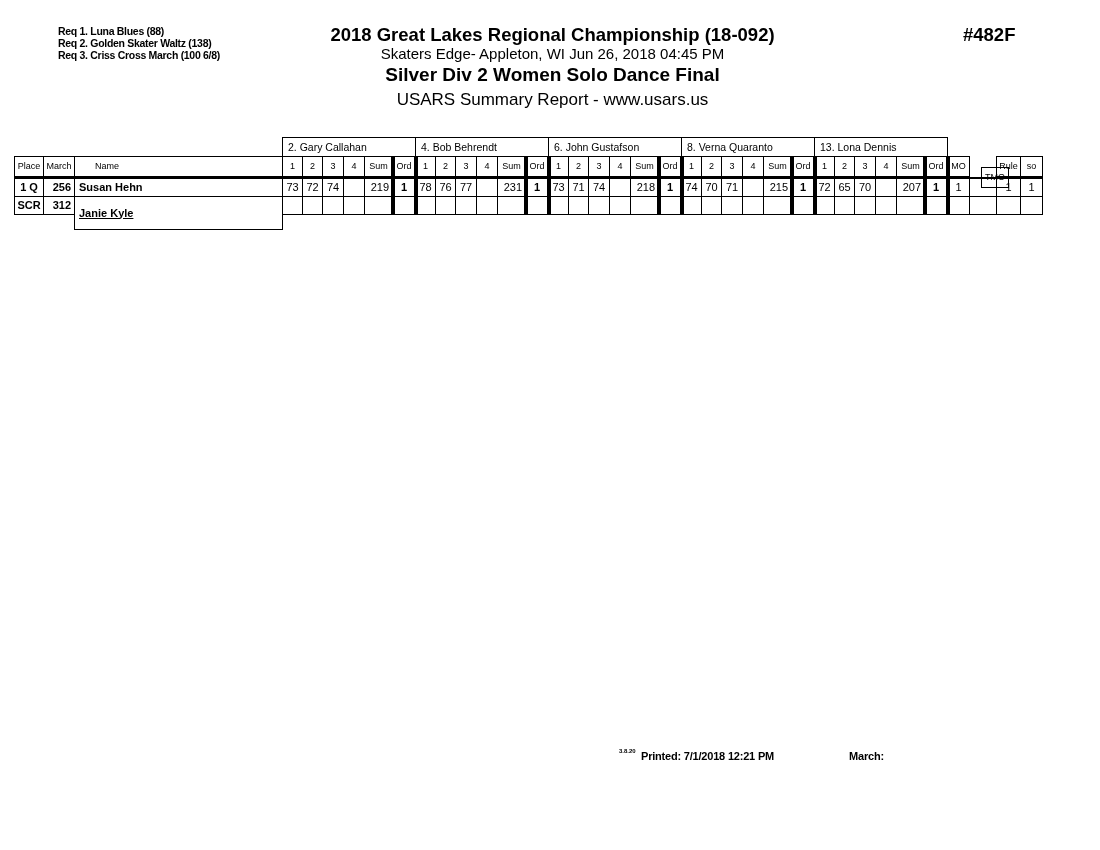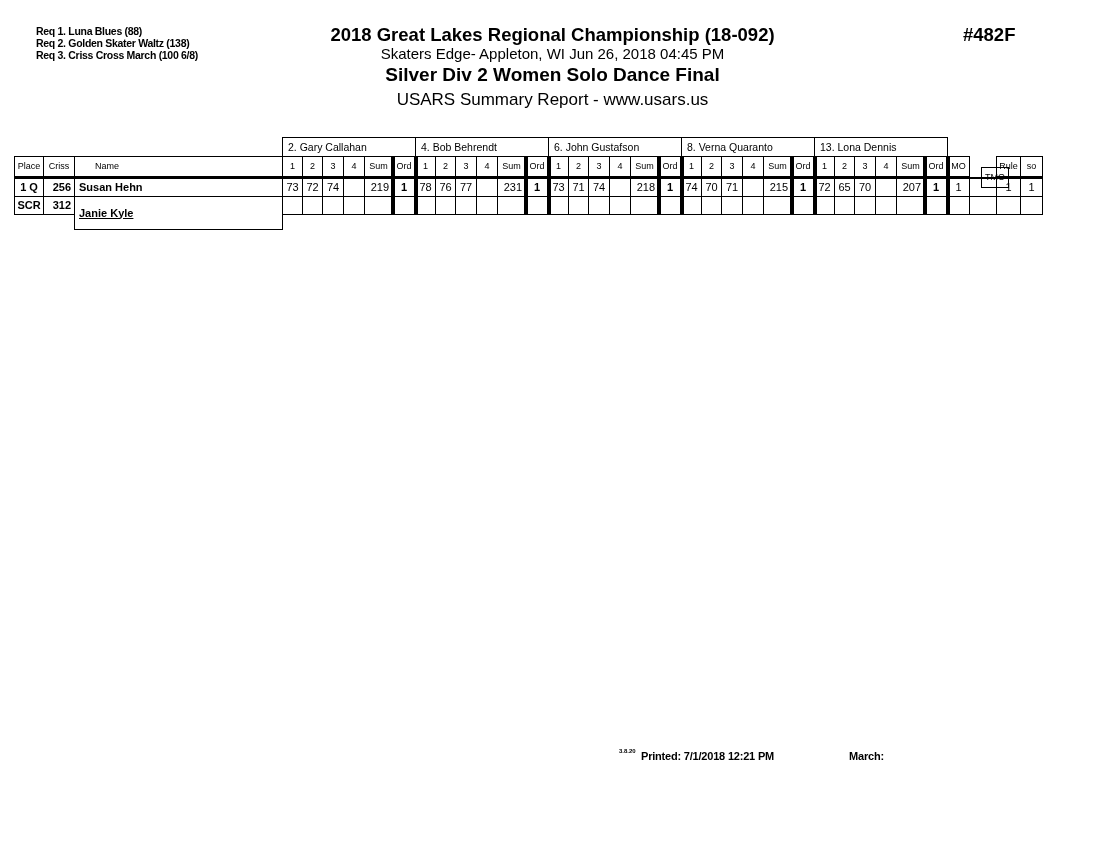--- a/index.html
+++ b/index.html
@@ -1,18 +1,18 @@
 <!DOCTYPE html>
 <html><head>
 <meta charset="utf-8">
 <style>
   html, body { margin:0; padding:0; background:#ffffff; }
   body { width:1100px; height:850px; position:relative; overflow:hidden; font-family:"Liberation Sans", sans-serif; color:#000; }
   .abs { position:absolute; white-space:nowrap; }
-  .req { left:6px; font-size:10.5px; font-weight:bold; letter-spacing:-0.3px; line-height:12px;padding-left:30px; }
+  .req { left:28px; font-size:10.5px; font-weight:bold; letter-spacing:-0.3px; line-height:12px;padding-left:30px; }
   #t1 { left:310px; width:485px; top:24px; font-size:18.5px; font-weight:bold; text-align:center; }
   #t2 { left:310px; width:485px; top:45px; font-size:15px; text-align:center; }
   #t3 { left:310px; width:485px; top:64px; font-size:19px; font-weight:bold; text-align:center; }
   #t4 { left:310px; width:485px; top:90px; font-size:17px; text-align:center; }
   #eventno { left:963px; top:24px; font-size:18.5px; font-weight:bold; }
 
   
   .cell { position:absolute; box-sizing:border-box; font-size:9.5px; line-height:1; display:flex; align-items:center; }
   .hdr { border:1px solid #000; }
   .jname { font-size:10.5px; padding-left:5px; }
@@ -42,21 +42,21 @@
 <div class="abs" id="t4">USARS Summary Report - www.usars.us</div>
 <div class="abs" id="eventno">#482F</div>
 
 <div id="results-table">
     <div class="cell hdr jname" style="left: 282px; top: 137px; width: 134px; height: 20px;">2.  Gary Callahan</div>
     <div class="cell hdr jname" style="left: 415px; top: 137px; width: 134px; height: 20px; text-align: right;">4.  Bob Behrendt</div>
     <div class="cell hdr jname" style="left: 548px; top: 137px; width: 134px; height: 20px;">6.  John Gustafson</div>
     <div class="cell hdr jname" style="left: 681px; top: 137px; width: 134px; height: 20px;">8.  Verna Quaranto</div>
     <div class="cell hdr jname" style="left: 814px; top: 137px; width: 134px; height: 20px;">13.  Lona Dennis</div>
     <div class="cell hdr colh" style="left: 14px; top: 156px; width: 30px; height: 21px;">Place</div>
-    <div class="cell hdr colh" style="left: 43px; top: 156px; width: 32px; height: 21px;">Criss</div>
+    <div class="cell hdr colh" style="left: 43px; top: 156px; width: 32px; height: 21px;">March</div>
     <div class="cell hdr colh left" style="left: 74px; top: 156px; width: 209px; height: 21px;">Name</div>
     <div class="cell hdr colh" style="left: 282px; top: 156px; width: 21px; height: 21px;">1</div>
     <div class="cell hdr colh" style="left: 302px; top: 156px; width: 21px; height: 21px;">2</div>
     <div class="cell hdr colh" style="left: 322px; top: 156px; width: 22px; height: 21px;">3</div>
     <div class="cell hdr colh" style="left: 343px; top: 156px; width: 22px; height: 21px;">4</div>
     <div class="cell hdr colh" style="left: 364px; top: 156px; width: 29px; height: 21px;">Sum</div>
     <div class="cell hdr colh" style="left: 392px; top: 156px; width: 24px; height: 21px;">Ord</div>
     <div class="cell hdr colh" style="left: 415px; top: 156px; width: 21px; height: 21px;">1</div>
     <div class="cell hdr colh" style="left: 435px; top: 156px; width: 21px; height: 21px;">2</div>
     <div class="cell hdr colh" style="left: 455px; top: 156px; width: 22px; height: 21px;">3</div>

